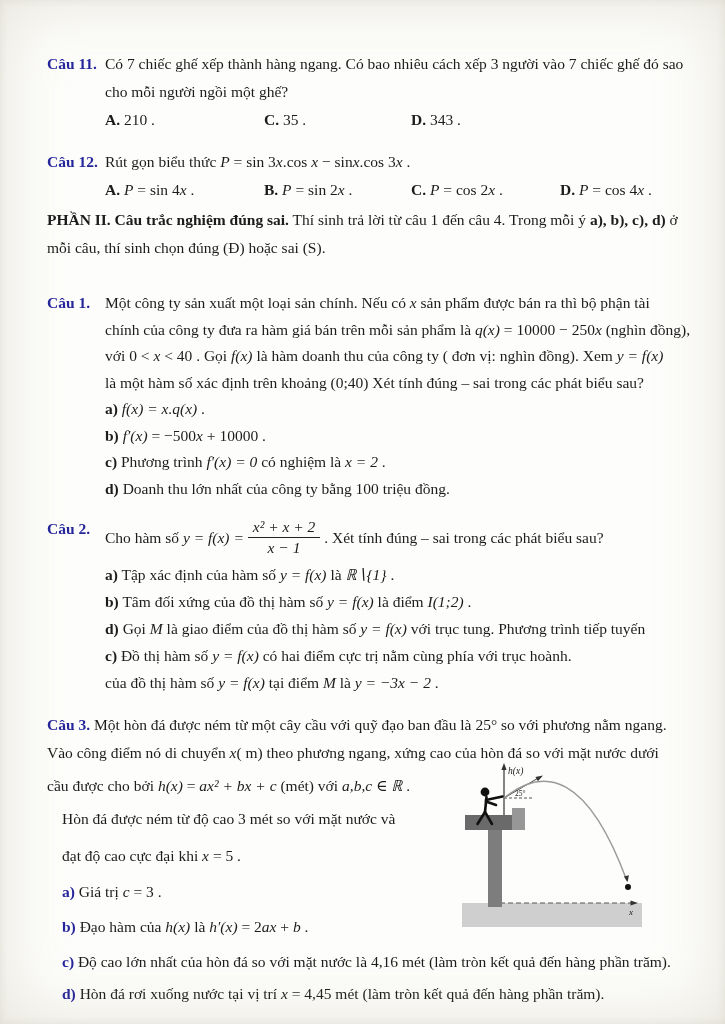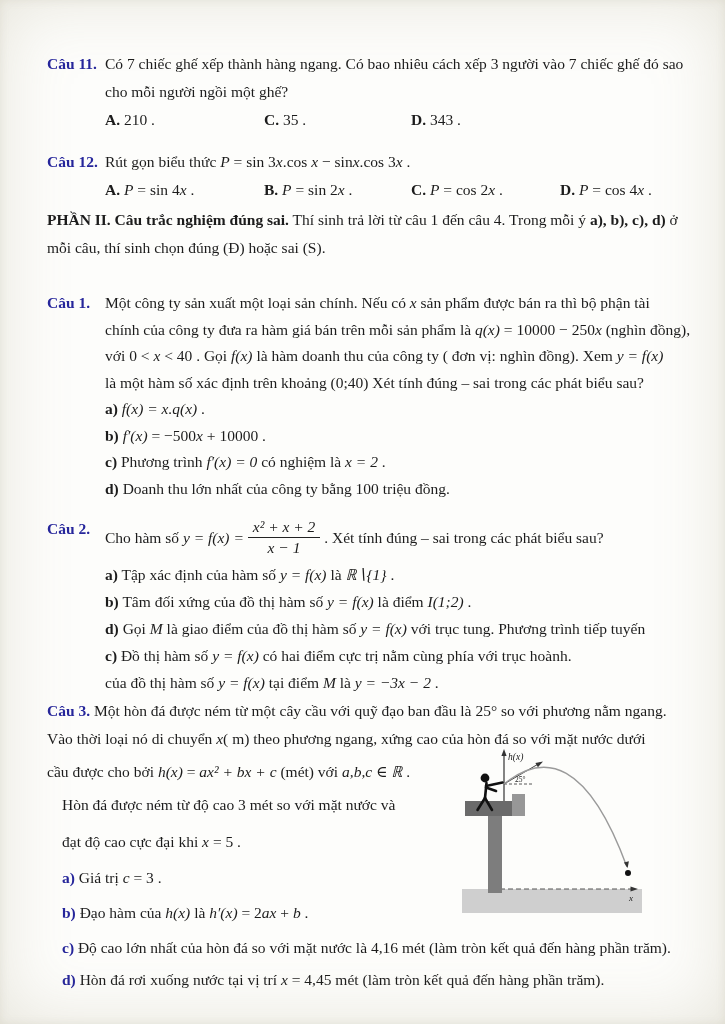--- a/index.html
+++ b/index.html
@@ -46,21 +46,21 @@
   .q2 { margin-top:13px; }
   .q2 .line { line-height:27px; }
   .stem-frac { line-height:46px !important; }
   .frac {
     display:inline-block; vertical-align:middle; text-align:center;
     line-height:1.15; font-style:italic; margin-top:-4px;
   }
   .frac .num { display:block; padding:0 5px 1px; border-bottom:1.2px solid #222; }
   .frac .den { display:block; padding-top:1px; }
 
-  .q3 { margin-top:1px; }
+  .q3 { margin-top:15px; }
   .q3 .line { line-height:28px; white-space:normal; }
   .q3 .sp { margin-top:5px; }
   .q3 .indent { padding-left:15px; }
   .fig {
     float:right; width:186px; height:166px;
     margin:-4px 42px 4px 8px;
   }
   .fig svg { display:block; width:100%; height:100%; }
   .fig text { font-family:"Liberation Serif","DejaVu Serif",serif; }
   .clear { clear:both; }
@@ -116,21 +116,21 @@
     <p class="line stem-frac"><span class="r-n">Cho hàm số </span><span class="r-m">y = f(x) = </span><span class="frac"><span class="num">x² + x + 2</span><span class="den">x − 1</span></span><span class="r-n"> . Xét tính đúng – sai trong các phát biểu sau?</span></p>
     <p class="line"><span class="r-b">a)</span><span class="r-n"> Tập xác định của hàm số </span><span class="r-m">y = f(x)</span><span class="r-n"> là </span><span class="r-m">ℝ∖{1}</span><span class="r-n"> .</span></p>
     <p class="line"><span class="r-b">b)</span><span class="r-n"> Tâm đối xứng của đồ thị hàm số </span><span class="r-m">y = f(x)</span><span class="r-n"> là điểm </span><span class="r-m">I(1;2)</span><span class="r-n"> .</span></p>
     <p class="line"><span class="r-b">d)</span><span class="r-n"> Gọi </span><span class="r-m">M</span><span class="r-n"> là giao điểm của đồ thị hàm số </span><span class="r-m">y = f(x)</span><span class="r-n"> với trục tung. Phương trình tiếp tuyến</span></p>
     <p class="line"><span class="r-b">c)</span><span class="r-n"> Đồ thị hàm số </span><span class="r-m">y = f(x)</span><span class="r-n"> có hai điểm cực trị nằm cùng phía với trục hoành.</span></p>
     <p class="line"><span class="r-n">của đồ thị hàm số </span><span class="r-m">y = f(x)</span><span class="r-n"> tại điểm </span><span class="r-m">M</span><span class="r-n"> là </span><span class="r-m">y = −3x − 2</span><span class="r-n"> .</span></p>
   </div>
 
   <div class="q3">
     <p class="line"><span class="r-nb">Câu 3.</span><span class="r-n">  Một hòn đá được ném từ một cây cầu với quỹ đạo ban đầu là 25° so với phương nằm ngang.</span></p>
-    <p class="line"><span class="r-n">Vào thời loại nó di chuyển </span><span class="r-m">x</span><span class="r-n">( m) theo phương ngang, xứng cao của hòn đá so với mặt nước dưới</span></p>
+    <p class="line"><span class="r-n">Vào công điểm nó di chuyển </span><span class="r-m">x</span><span class="r-n">( m) theo phương ngang, xứng cao của hòn đá so với mặt nước dưới</span></p>
 
     <div class="fig">
       <svg viewBox="0 0 186 166">
 
         <rect x="2" y="140" width="180" height="24" fill="#cfcfcf"></rect>
 
         <line x1="40" y1="140" x2="172" y2="140" stroke="#555" stroke-width="1" stroke-dasharray="5,3"></line>
         <polygon points="178,140 170.5,137.4 170.5,142.6" fill="#333"></polygon>
         <text x="169" y="152" font-size="9" font-style="italic" fill="#222">x</text>
 

